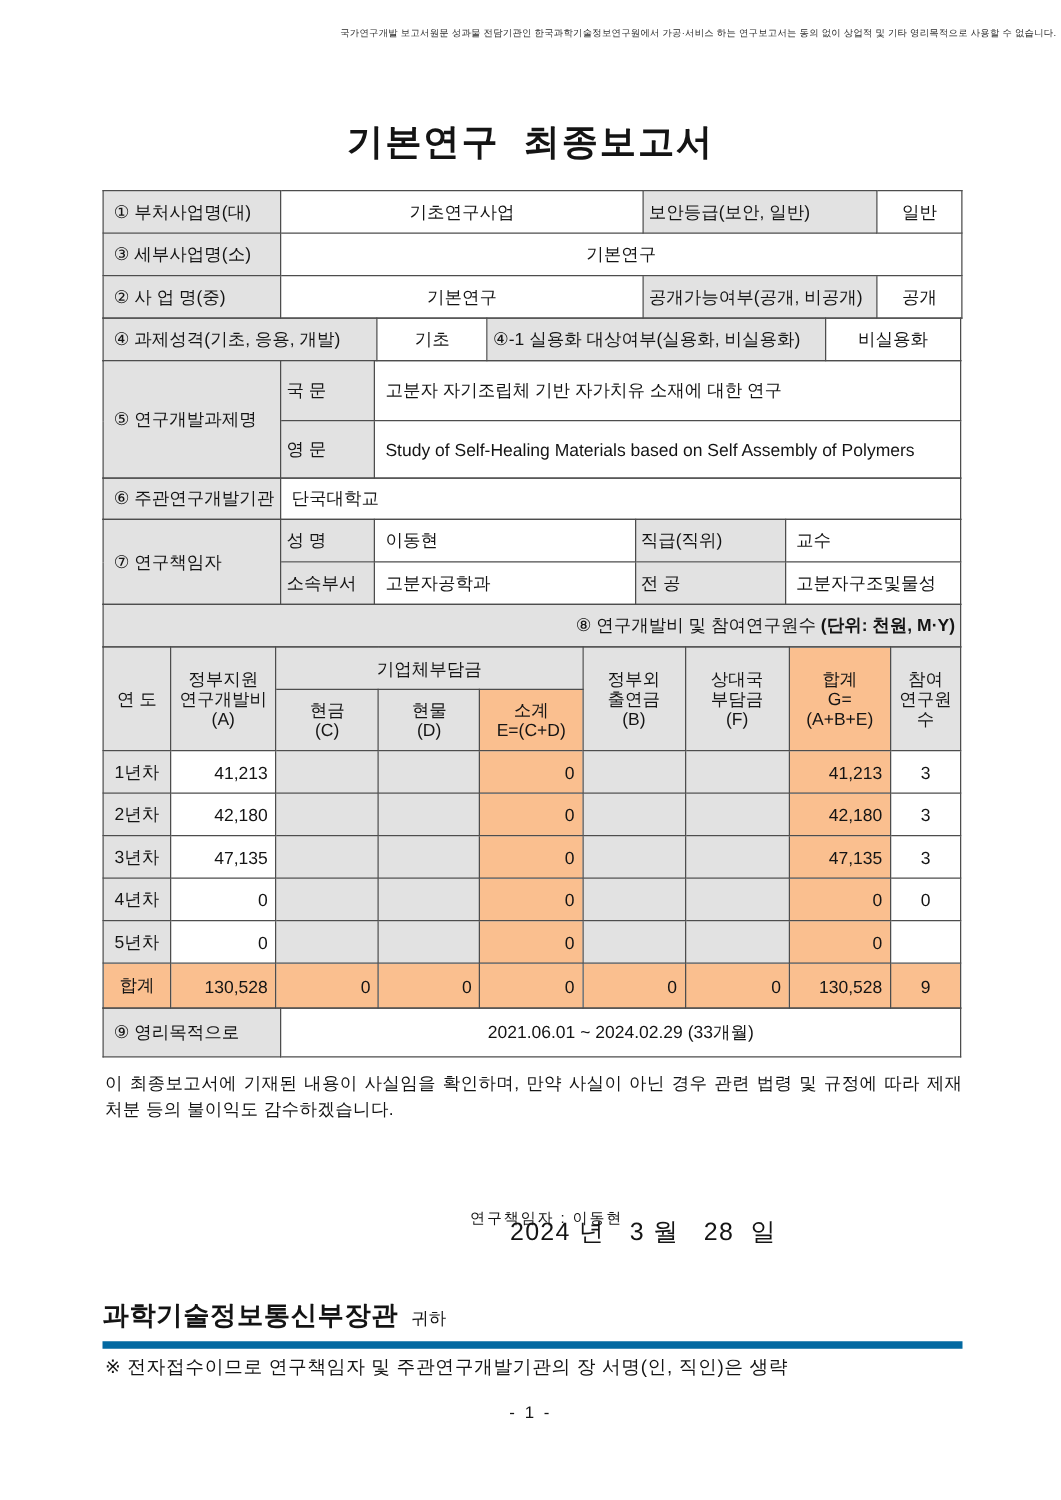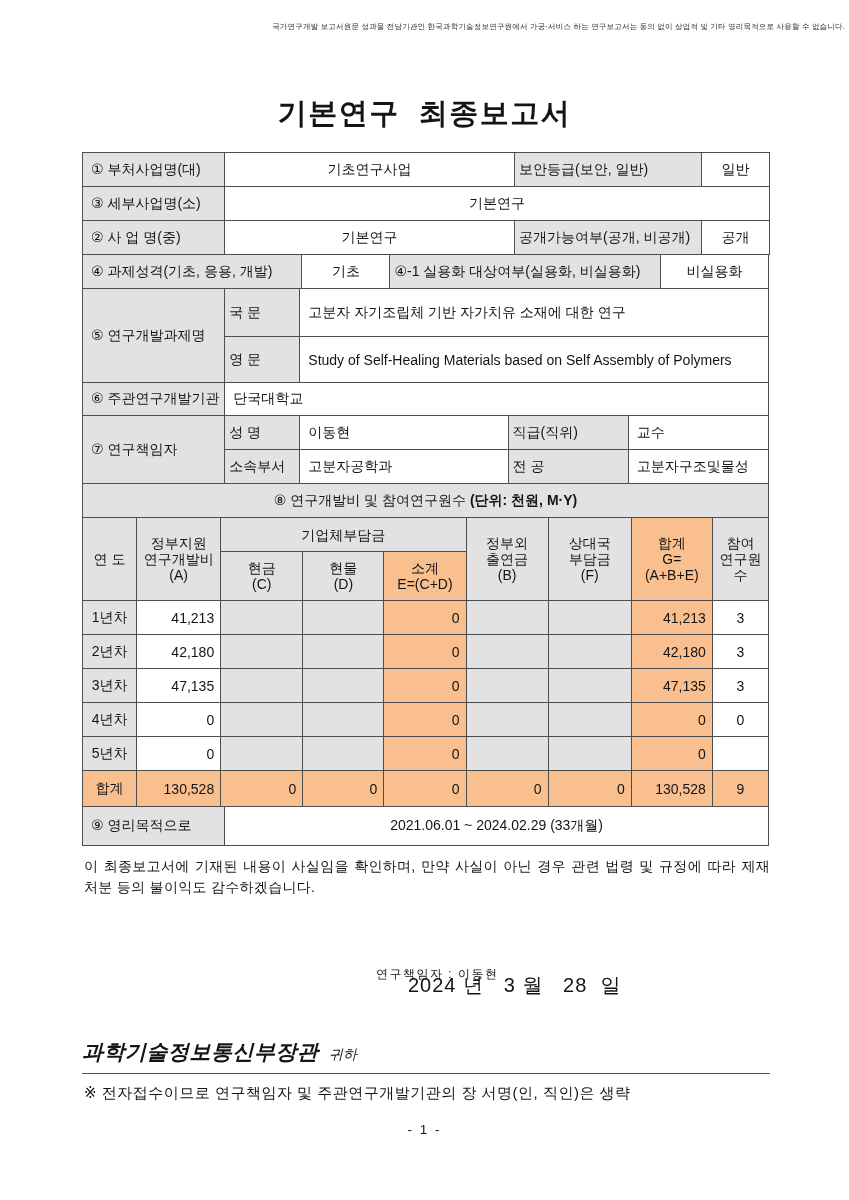--- a/index.html
+++ b/index.html
@@ -29,32 +29,32 @@
   .orange { background:var(--highlight,#FABF8F); }
   .lab    { background:var(--header-gray,#E2E2E2); text-align:left; padding-left:8px; }
   .lab-c  { background:var(--header-gray,#E2E2E2); text-align:left; }
   .val-c  { text-align:center; }
   .val-l  { text-align:left; padding-left:8px; }
   .num    { text-align:right; padding-right:6px; }
   .hdr    { background:var(--header-gray,#E2E2E2); text-align:center;
             white-space:pre-line; line-height:16px; }
   .hdr-or { background:var(--highlight,#FABF8F); text-align:center;
             white-space:pre-line; line-height:16px; }
-  .section-hdr { background:var(--header-gray,#E2E2E2); text-align:center; }
+  .section-hdr { background:var(--header-gray,#E2E2E2); text-align:right; }
   .bold { font-weight:bold; }
   .confirm {
     position:absolute; left:84px; top:856px; width:686px; font-size:14px;
     line-height:21px; letter-spacing:0.3px; word-break:keep-all; text-align:justify;
   }
   .date-line { position:absolute; left:408px; top:928px; font-size:20px; white-space:pre; letter-spacing:1px;margin-top:44px; }
   .sig1 { position:absolute; left:376px; top:966px;  font-size:12px; letter-spacing:1.5px; }
   .sig2 { position:absolute; left:376px; top:1001px; font-size:15px; letter-spacing:1.5px; }
   .recipient {
     position:absolute; left:82px; top:1038px; width:688px;
-    border-bottom:1px solid #0369a1; padding-bottom:7px;font-style:italic;
+    border-bottom:6px solid #0369a1; padding-bottom:7px;
   }
   .recipient .name { font-size:21px; font-weight:bold; letter-spacing:0.5px; }
   .recipient .suffix { font-size:14px; margin-left:6px; }
   .note { position:absolute; left:84px; top:1084px; font-size:15px; letter-spacing:0.5px; }
   .page-num { position:absolute; left:0; top:1122px; width:849px; text-align:center; font-size:13.5px; letter-spacing:2px; }
 </style>
 </head>
 <body>
 
 <div class="page">

